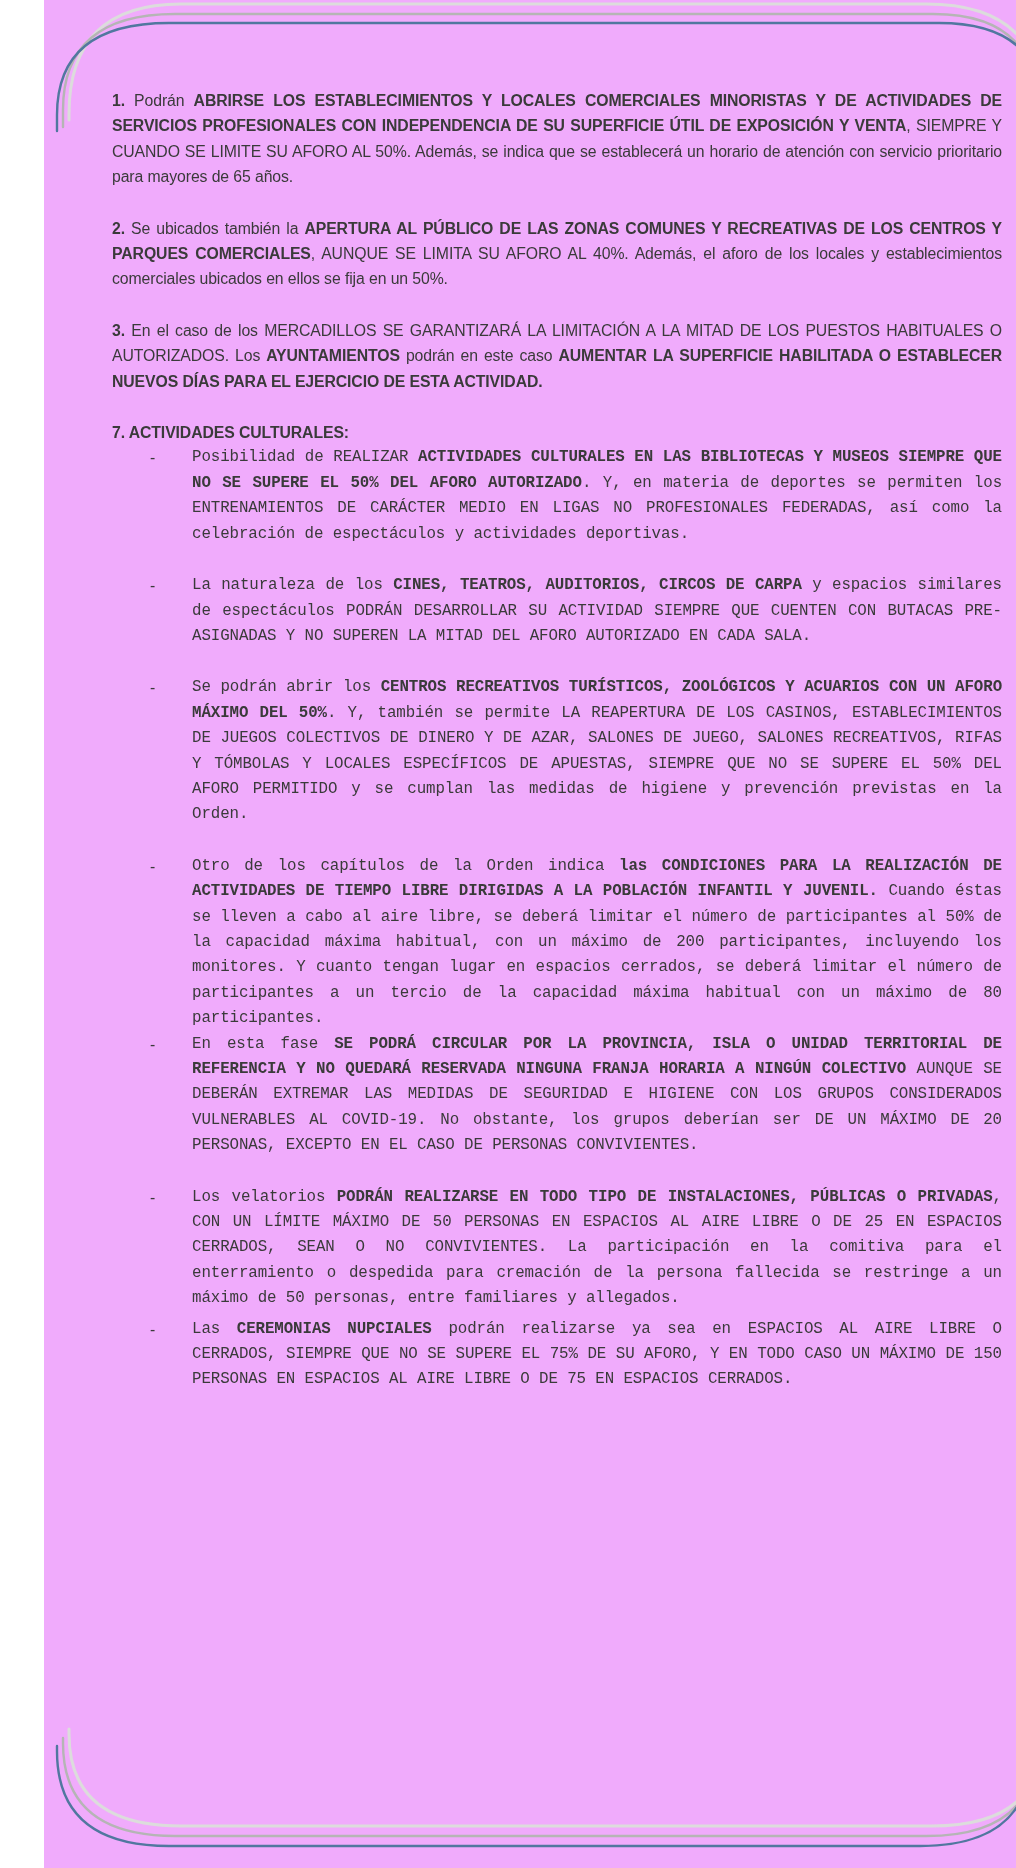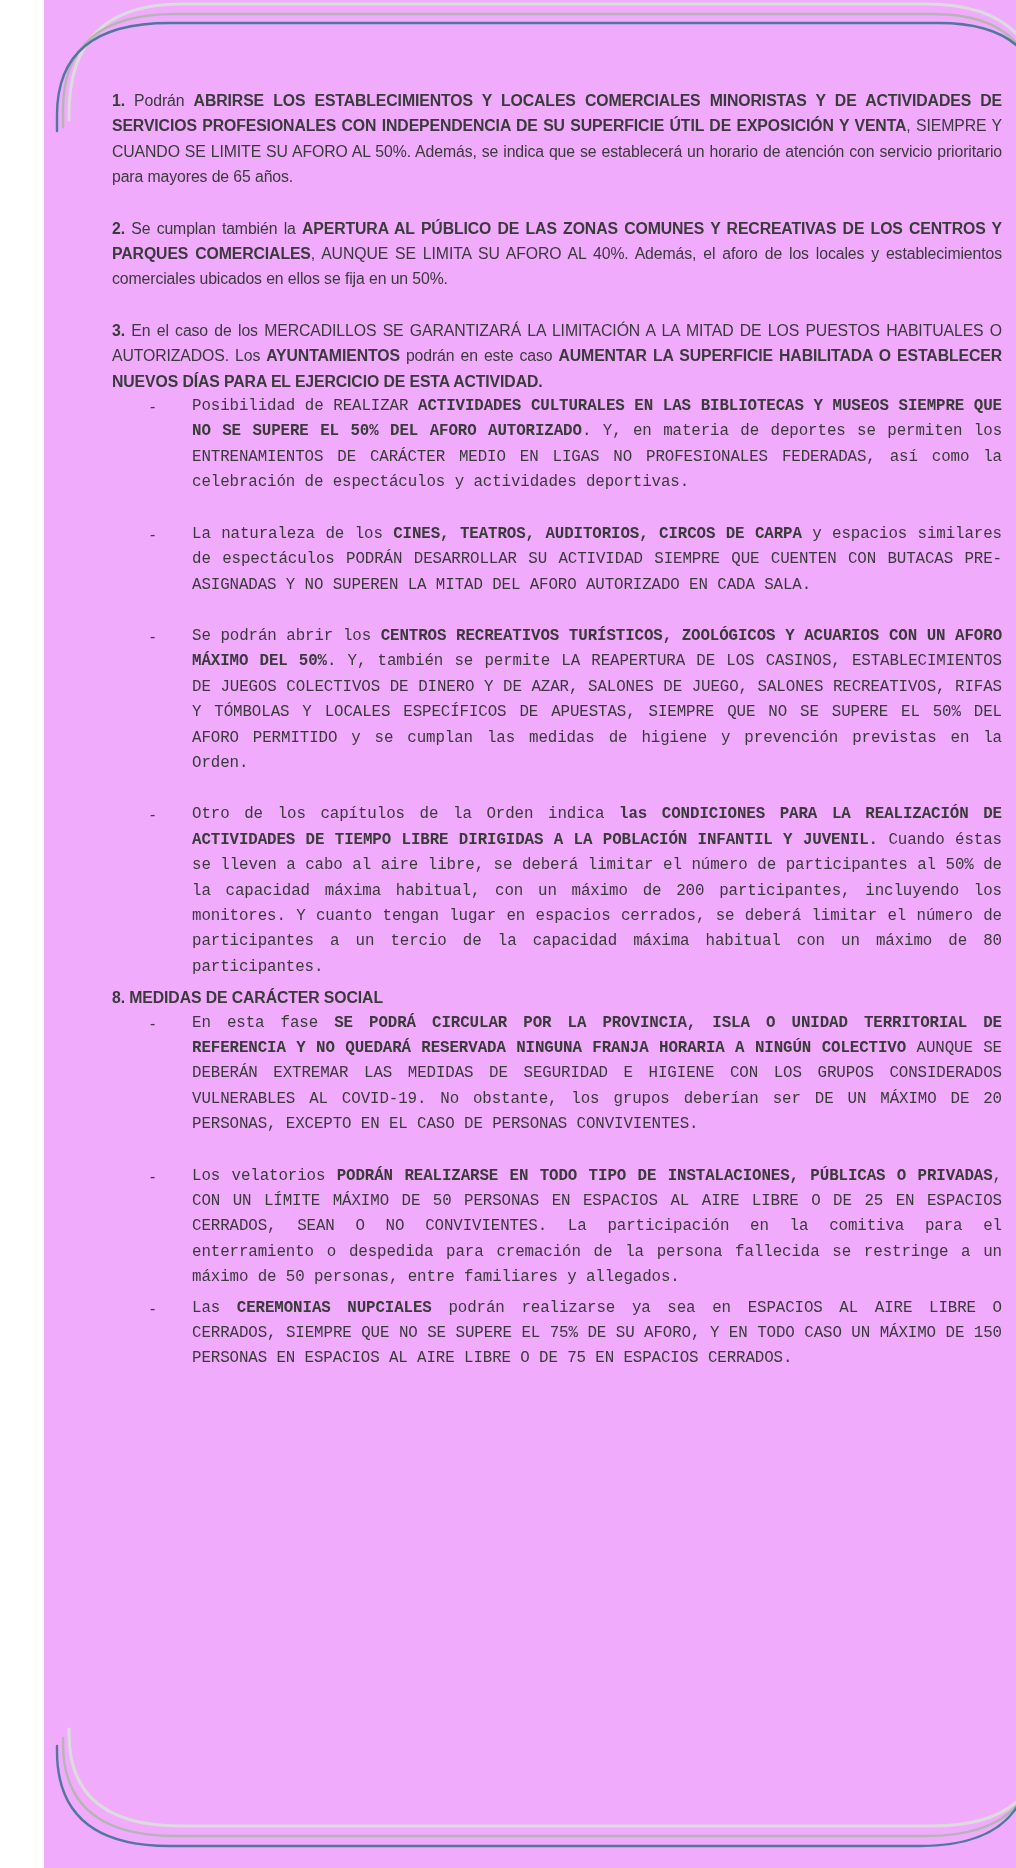--- a/index.html
+++ b/index.html
@@ -58,39 +58,39 @@
 
     <g>
       <path stroke-width="3" stroke-linecap="round" d="M 25 1729 V 1734 Q 25 1826 137 1826 H 888 Q 999 1826 999 1734 V 1729" stroke="#dcdcdc"></path>
       <path stroke-width="2.4" stroke-linecap="round" d="M 19 1738 V 1743 Q 19 1836 131 1836 H 882 Q 993 1836 993 1743 V 1738" stroke="#b5b5b5"></path>
       <path stroke-width="2.4" stroke-linecap="round" d="M 13 1746 V 1751 Q 13 1846 125 1846 H 876 Q 987 1846 987 1752 V 1747" stroke="#51779f"></path>
     </g>
   </svg>
 
   <div class="doc-body" style="color: rgb(58, 58, 58);">
       <p class="block sp-none"><span class="b">1.</span><span> Podrán </span><span class="b">ABRIRSE LOS ESTABLECIMIENTOS Y LOCALES COMERCIALES MINORISTAS Y DE ACTIVIDADES DE SERVICIOS PROFESIONALES CON INDEPENDENCIA DE SU SUPERFICIE ÚTIL DE EXPOSICIÓN Y VENTA</span><span>, SIEMPRE Y CUANDO SE LIMITE SU AFORO AL 50%. Además, se indica que se establecerá un horario de atención con servicio prioritario para mayores de 65 años.</span></p>
-      <p class="block sp-md"><span class="b">2.</span><span> Se cumplan también la </span><span class="b">APERTURA AL PÚBLICO DE LAS ZONAS COMUNES Y RECREATIVAS DE LOS CENTROS Y PARQUES COMERCIALES</span><span>, AUNQUE SE LIMITA SU AFORO AL 40%. Además, el aforo de los locales y establecimientos comerciales ubicados en ellos se fija en un 50%.</span></p>
+      <p class="block sp-md"><span class="b">2.</span><span> Se ubicados también la </span><span class="b">APERTURA AL PÚBLICO DE LAS ZONAS COMUNES Y RECREATIVAS DE LOS CENTROS Y PARQUES COMERCIALES</span><span>, AUNQUE SE LIMITA SU AFORO AL 40%. Además, el aforo de los locales y establecimientos comerciales ubicados en ellos se fija en un 50%.</span></p>
       <p class="block sp-md"><span class="b">3.</span><span> En el caso de los MERCADILLOS SE GARANTIZARÁ LA LIMITACIÓN A LA MITAD DE LOS PUESTOS HABITUALES O AUTORIZADOS. Los </span><span class="b">AYUNTAMIENTOS</span><span> podrán en este caso </span><span class="b">AUMENTAR LA SUPERFICIE HABILITADA O ESTABLECER NUEVOS DÍAS PARA EL EJERCICIO DE ESTA ACTIVIDAD.</span></p>
+      <p class="block heading sp-md"><span class="b">7. ACTIVIDADES CULTURALES:</span></p>
       <div class="block bullet sp-none">
         <span class="marker">-</span>
         <div class="btext"><span>Posibilidad de REALIZAR </span><span class="b">ACTIVIDADES CULTURALES EN LAS BIBLIOTECAS Y MUSEOS SIEMPRE QUE NO SE SUPERE EL 50% DEL AFORO AUTORIZADO</span><span>. Y, en materia de deportes se permiten los ENTRENAMIENTOS DE CARÁCTER MEDIO EN LIGAS NO PROFESIONALES FEDERADAS, así como la celebración de espectáculos y actividades deportivas.</span></div>
       </div>
       <div class="block bullet sp-md">
         <span class="marker">-</span>
         <div class="btext"><span>La naturaleza de los </span><span class="b">CINES, TEATROS, AUDITORIOS, CIRCOS DE CARPA</span><span> y espacios similares de espectáculos PODRÁN DESARROLLAR SU ACTIVIDAD SIEMPRE QUE CUENTEN CON BUTACAS PRE-ASIGNADAS Y NO SUPEREN LA MITAD DEL AFORO AUTORIZADO EN CADA SALA.</span></div>
       </div>
       <div class="block bullet sp-md">
         <span class="marker">-</span>
         <div class="btext"><span>Se podrán abrir los </span><span class="b">CENTROS RECREATIVOS TURÍSTICOS, ZOOLÓGICOS Y ACUARIOS CON UN AFORO MÁXIMO DEL 50%</span><span>. Y, también se permite LA REAPERTURA DE LOS CASINOS, ESTABLECIMIENTOS DE JUEGOS COLECTIVOS DE DINERO Y DE AZAR, SALONES DE JUEGO, SALONES RECREATIVOS, RIFAS Y TÓMBOLAS Y LOCALES ESPECÍFICOS DE APUESTAS, SIEMPRE QUE NO SE SUPERE EL 50% DEL AFORO PERMITIDO y se cumplan las medidas de higiene y prevención previstas en la Orden.</span></div>
       </div>
       <div class="block bullet sp-md">
         <span class="marker">-</span>
         <div class="btext"><span>Otro de los capítulos de la Orden indica </span><span class="b">las CONDICIONES PARA LA REALIZACIÓN DE ACTIVIDADES DE TIEMPO LIBRE DIRIGIDAS A LA POBLACIÓN INFANTIL Y JUVENIL.</span><span> Cuando éstas se lleven a cabo al aire libre, se deberá limitar el número de participantes al 50% de la capacidad máxima habitual, con un máximo de 200 participantes, incluyendo los monitores. Y cuanto tengan lugar en espacios cerrados, se deberá limitar el número de participantes a un tercio de la capacidad máxima habitual con un máximo de 80 participantes.</span></div>
       </div>
-      <p class="block heading sp-xs"><span class="b">8. MEDIDAS DE CARÁCTER SOCIAL</span></p>
       <div class="block bullet sp-none">
         <span class="marker">-</span>
         <div class="btext"><span>En esta fase </span><span class="b">SE PODRÁ CIRCULAR POR LA PROVINCIA, ISLA O UNIDAD TERRITORIAL DE REFERENCIA Y NO QUEDARÁ RESERVADA NINGUNA FRANJA HORARIA A NINGÚN COLECTIVO</span><span> AUNQUE SE DEBERÁN EXTREMAR LAS MEDIDAS DE SEGURIDAD E HIGIENE CON LOS GRUPOS CONSIDERADOS VULNERABLES AL COVID-19. No obstante, los grupos deberían ser DE UN MÁXIMO DE 20 PERSONAS, EXCEPTO EN EL CASO DE PERSONAS CONVIVIENTES.</span></div>
       </div>
       <div class="block bullet sp-md">
         <span class="marker">-</span>
         <div class="btext"><span>Los velatorios </span><span class="b">PODRÁN REALIZARSE EN TODO TIPO DE INSTALACIONES, PÚBLICAS O PRIVADAS</span><span>, CON UN LÍMITE MÁXIMO DE 50 PERSONAS EN ESPACIOS AL AIRE LIBRE O DE 25 EN ESPACIOS CERRADOS, SEAN O NO CONVIVIENTES. La participación en la comitiva para el enterramiento o despedida para cremación de la persona fallecida se restringe a un máximo de 50 personas, entre familiares y allegados.</span></div>
       </div>
       <div class="block bullet sp-xs">
         <span class="marker">-</span>

